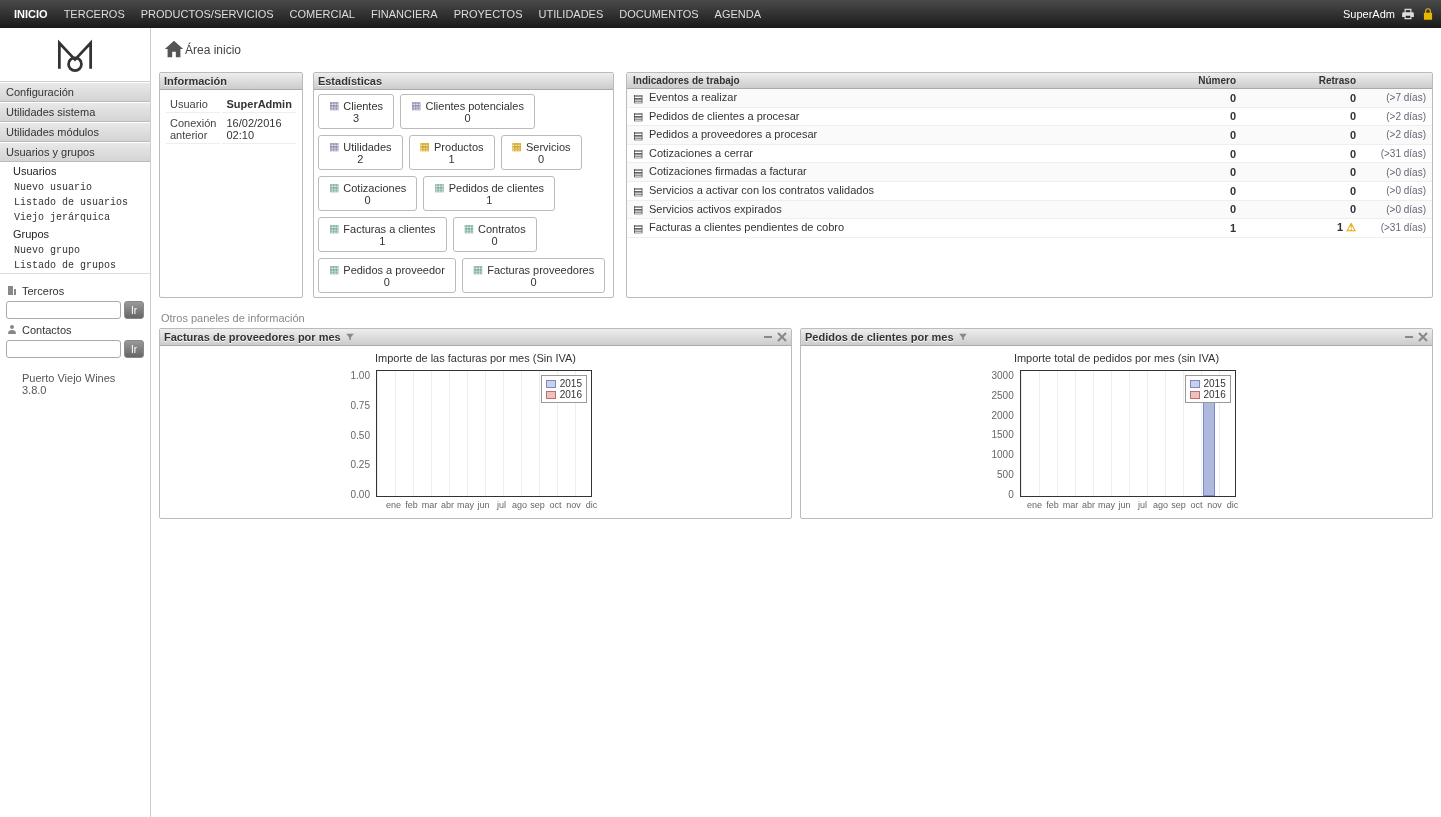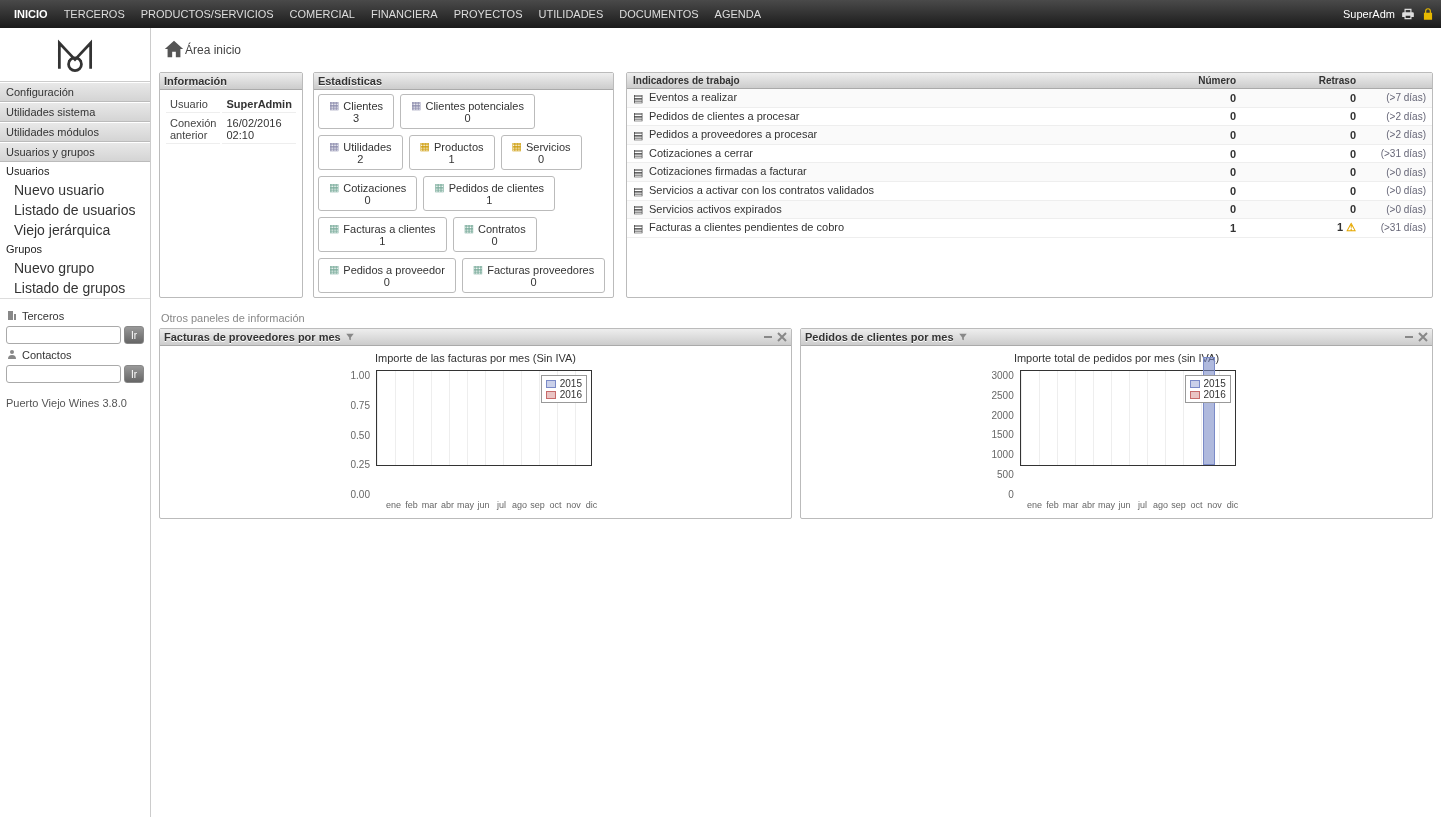--- a/index.html
+++ b/index.html
@@ -41,42 +41,43 @@
 .side-section-head {
   background: linear-gradient(#e8e8e8, #d4d4d4);
   border-top: 1px solid #fff;
   border-bottom: 1px solid #bbb;
   padding: 3px 6px;
   font-size: 11px;
   color: #333;
   cursor: pointer;
 }
 .side-subhead {
-  padding: 3px 6px;
+  padding: 3px 13px;
   font-size: 11px;
   color: #222;
 }
 .side-link {
   padding: 2px 6px 2px 14px;
-  font-size: 14px;
+  font-size: 10px;
   color: #333;
   cursor: pointer;
+  font-family: Liberation Mono, monospace;
 }
 
 .side-search { padding: 6px 6px; border-top:1px solid #ddd; }
 .side-search-label { display:flex; align-items:center; gap:4px; margin-top:4px; }
 .side-search-row { display:flex; gap:3px; margin-top:3px; }
 .side-search-row input {
   flex:1; width:70px; border:1px solid #aaa; border-radius:3px; height:18px; padding:0 3px; font-size:11px;
 }
 .side-search-row button {
   width:20px; height:18px; border:1px solid #888; border-radius:3px;
   background: linear-gradient(#999,#666); color:#fff; font-size:10px; cursor:pointer;
 }
-.side-footer-pad { padding: 8px 6px; font-size:11px; color:#555; }
+.side-footer-pad { padding: 8px 22px; font-size:11px; color:#555; }
 
 
 .content-header { display:flex; align-items:center; padding: 4px 0 10px 4px; }
 .home-icon svg { width:22px; height:22px; }
 .content-header-title { font-size:12px; color:#444; }
 
 
 .panels-row { display:flex; gap:12px; }
 .panel { border:1px solid #bbb; border-radius:2px; background:#fff; }
 .panel-title {
@@ -135,21 +136,21 @@
 
 .chart-panels { display:flex; gap:8px; }
 .chart-panel { flex:1; border:1px solid #bbb; border-radius:2px; }
 .chart-body { padding: 4px 8px 8px 8px; }
 .chart-caption { text-align:center; font-size:11px; margin:2px 0 6px 0;}
 
 
 .chart-area { display:flex; }
 .y-axis { display:flex; flex-direction:column; justify-content:space-between; align-items:flex-end;
   height:130px; padding-right:6px; font-size:10px; color:#666; }
-.plot-box { position:relative; flex:0 0 auto; width:216px; height:96px; border:1px solid #333; background: repeating-linear-gradient(to right, #eee 0, #eee 1px, transparent 1px, transparent 18px);}
+.plot-box { position:relative; flex:0 0 auto; width:216px; height:127px; border:1px solid #333; background: repeating-linear-gradient(to right, #eee 0, #eee 1px, transparent 1px, transparent 18px);}
 .plot-bar { position:absolute; bottom:0; width:14px; background: rgba(110,130,200,0.6); border:1px solid #667;}
 .legend { position:absolute; top:4px; right:4px; border:1px solid #999; background:#fff; font-size:10px; padding:2px 4px;}
 .legend-row { display:flex; align-items:center; gap:4px; }
 .legend-sw { width:10px; height:8px; border:1px solid #666;}
 .x-axis { display:flex; margin-left:0; padding-left:0;}
 .x-axis span { width:18px; font-size:9px; color:#666; text-align:center; }
 
 .funnel-icon { display:inline-block; width:10px; height:10px; }
 .mini-icon { width:10px; height:10px; color:#888; cursor:pointer;}
 

